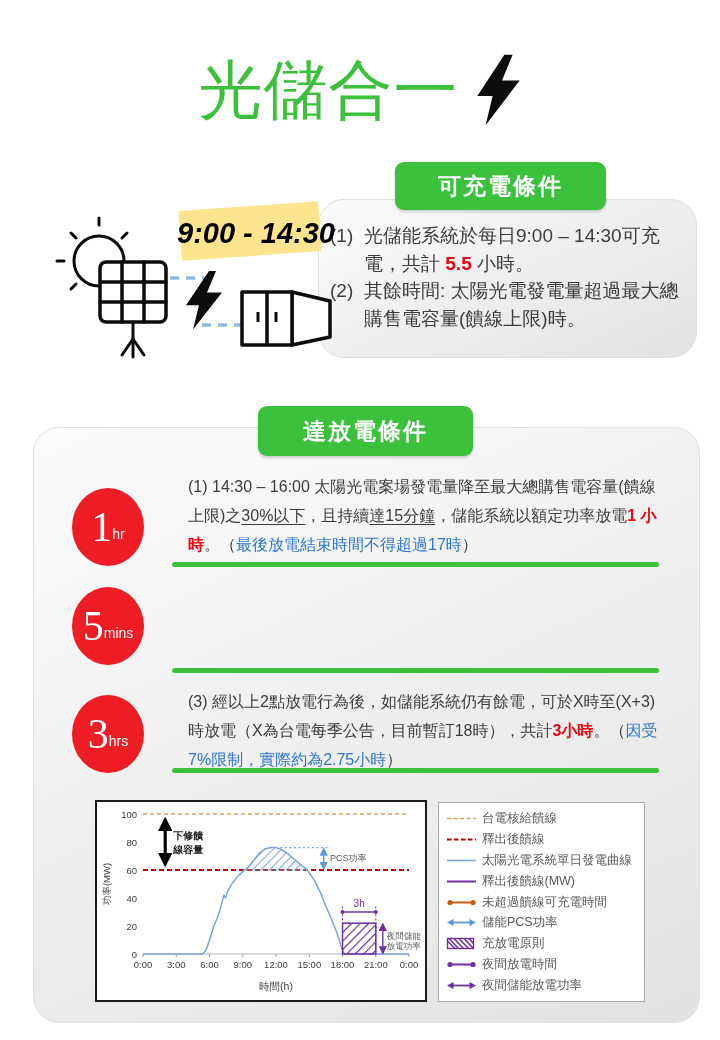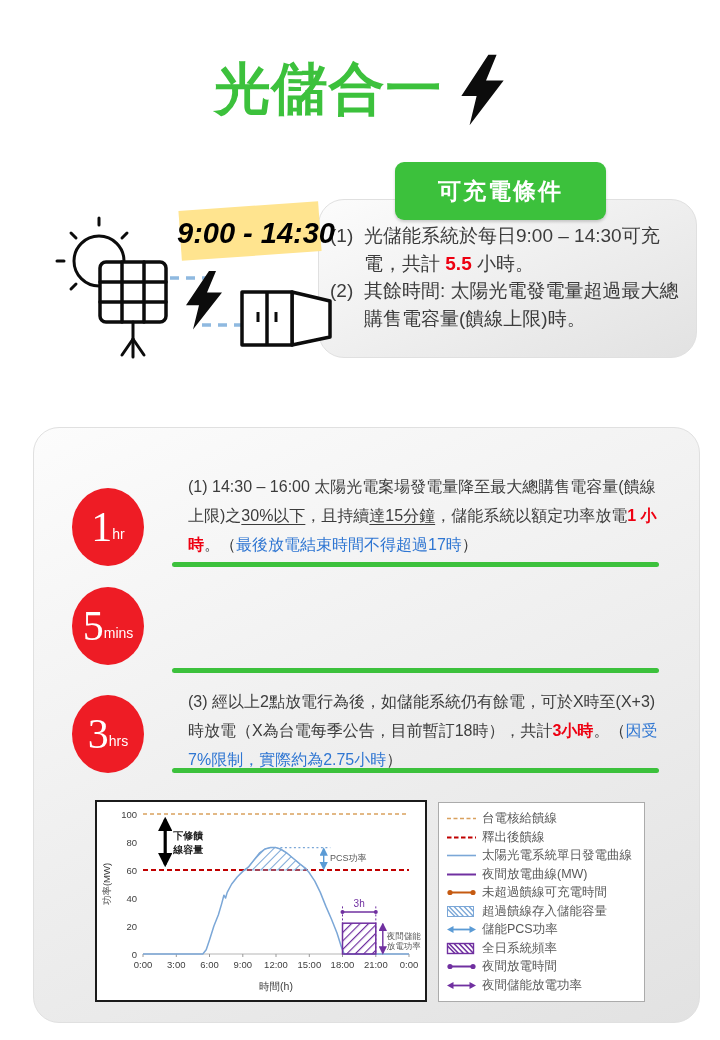--- a/index.html
+++ b/index.html
@@ -10,36 +10,36 @@
     --body:#3c3c3c;
     --yellow:#ffe48f;
   }
   *{margin:0;padding:0;box-sizing:border-box;}
   body{background:#fff;font-family:"Liberation Sans","DejaVu Sans",sans-serif;}
   .page{position:relative;width:720px;height:1040px;background:#fff;overflow:hidden;}
 
   
   .title{position:absolute;left:0;top:48px;width:720px;height:84px;
          display:flex;align-items:center;justify-content:center;gap:16px;}
-  .title .t{font-size:56px;font-weight:bold;color:var(--green);letter-spacing:1px;}
+  .title .t{font-size:64px;font-weight:normal;color:var(--green);letter-spacing:1px;}
   .title svg{display:block;}
 
   
   .badge{position:absolute;background:var(--green);color:#fff;font-weight:bold;
          font-size:23px;display:flex;align-items:center;justify-content:center;
          border-radius:9px;box-shadow:0 2px 3px rgba(0,0,0,.18);letter-spacing:2px;z-index:5;}
 
   
   .graybox{position:absolute;border-radius:26px;
            background:linear-gradient(155deg,#fcfcfc 0%,#f0f0f0 45%,#e2e2e2 100%);
            border:1px solid #e0e0e0;}
 
   
   .charge-box{left:318px;top:199px;width:379px;height:159px;}
-  .charge-badge{left:395px;top:162px;width:211px;height:58px;}
+  .charge-badge{left:395px;top:162px;width:211px;height:48px;}
   .charge-list{position:absolute;left:330px;top:222px;width:358px;font-size:19px;
                line-height:27.5px;color:var(--body);}
   .charge-item{display:flex;}
   .charge-item .no{flex:0 0 34px;}
   .charge-item .txt{flex:1;}
 
   .illus{position:absolute;left:4px;top:195px;width:320px;height:180px;margin-left:48px;}
   .time-hl{position:absolute;left:128px;top:11px;width:140px;height:50px;
            background:var(--yellow);transform:rotate(-4deg);}
   .time-text{position:absolute;left:104px;top:22px;width:200px;text-align:center;
@@ -132,20 +132,21 @@
         <path d="M240 97 L278 106 L278 142 L240 150 Z"></path>
         <rect x="190" y="97" width="50" height="53"></rect>
         <line x1="215" y1="97" x2="215" y2="150"></line>
         <line x1="206" y1="117" x2="206" y2="127" stroke-width="3"></line>
         <line x1="224" y1="117" x2="224" y2="127" stroke-width="3"></line>
       </g>
     </svg>
   </div>
 
   <div class="graybox discharge-box"></div>
+  <div class="badge discharge-badge">達放電條件</div>
 
   <div class="rule-circle" style="top:488px">
     <span class="big">1</span>
       <span class="small">hr</span>
   </div>
   <p class="rule-text" style="top:472px"><span>(1) 14:30 – 16:00 太陽光電案場發電量降至最大總購售電容量(饋線上限)之</span><span class="seg-u">30%以下</span><span>，且持續</span><span class="seg-u">達15分鐘</span><span>，儲能系統以額定功率放電</span><span class="seg-r">1 小時</span><span>。（</span><span class="seg-b">最後放電結束時間不得超過17時</span><span>）</span></p>
   <div class="rule-sep" style="top:562px"></div>
 
   <div class="rule-circle" style="top:587px">
     <span class="big">5</span>
@@ -245,51 +246,44 @@
     <div class="legend-row">
       <svg width="32" height="13">
           <line x1="1" y1="6.5" x2="30" y2="6.5" stroke="#7ba7d7" stroke-width="1.6"></line>
         </svg>
       <span>太陽光電系統單日發電曲線</span>
     </div>
     <div class="legend-row">
       <svg width="32" height="13">
           <line x1="1" y1="6.5" x2="30" y2="6.5" stroke="#7030a0" stroke-width="2"></line>
         </svg>
-      <span>夜間放電曲線(MW)</span>
+      <span>釋出後饋線(MW)</span>
     </div>
     <div class="legend-row">
       <svg width="32" height="13">
           <line x1="4" y1="6.5" x2="27" y2="6.5" stroke="#c55a11" stroke-width="2"></line>
           <circle cx="4" cy="6.5" r="2.6" fill="#c55a11"></circle>
           <circle cx="27" cy="6.5" r="2.6" fill="#c55a11"></circle>
         </svg>
       <span>未超過饋線可充電時間</span>
     </div>
     <div class="legend-row">
       <svg width="32" height="13">
-          <rect x="1.5" y="1.5" width="26" height="10" fill="#fff" stroke="#7ba7d7"></rect>
-          <path d="M1.5 4 L9 11.5 M3 1.5 L12.5 11.5 M8 1.5 L17.5 11.5 M13 1.5 L22.5 11.5 M18 1.5 L27.3 11.3 M23 1.5 L27.5 6.5" stroke="#7ba7d7" stroke-width="1.3"></path>
-        </svg>
-      <span>超過饋線存入儲能容量</span>
-    </div>
-    <div class="legend-row">
-      <svg width="32" height="13">
           <line x1="6" y1="6.5" x2="25" y2="6.5" stroke="#5b9bd5" stroke-width="1.8"></line>
           <path d="M1 6.5 l6.5 -3.4 v6.8 Z" fill="#5b9bd5"></path>
           <path d="M30 6.5 l-6.5 -3.4 v6.8 Z" fill="#5b9bd5"></path>
         </svg>
       <span>儲能PCS功率</span>
     </div>
     <div class="legend-row">
       <svg width="32" height="13">
           <rect x="1.5" y="1.5" width="26" height="10" fill="#fff" stroke="#7030a0" stroke-width="1.4"></rect>
           <path d="M1.5 4 L9 11.5 M3 1.5 L12.5 11.5 M8 1.5 L17.5 11.5 M13 1.5 L22.5 11.5 M18 1.5 L27.3 11.3 M23 1.5 L27.5 6.5" stroke="#7030a0" stroke-width="1.6"></path>
         </svg>
-      <span>全日系統頻率</span>
+      <span>充放電原則</span>
     </div>
     <div class="legend-row">
       <svg width="32" height="13">
           <line x1="4" y1="6.5" x2="27" y2="6.5" stroke="#7030a0" stroke-width="2"></line>
           <circle cx="4" cy="6.5" r="2.6" fill="#7030a0"></circle>
           <circle cx="27" cy="6.5" r="2.6" fill="#7030a0"></circle>
         </svg>
       <span>夜間放電時間</span>
     </div>
     <div class="legend-row">

